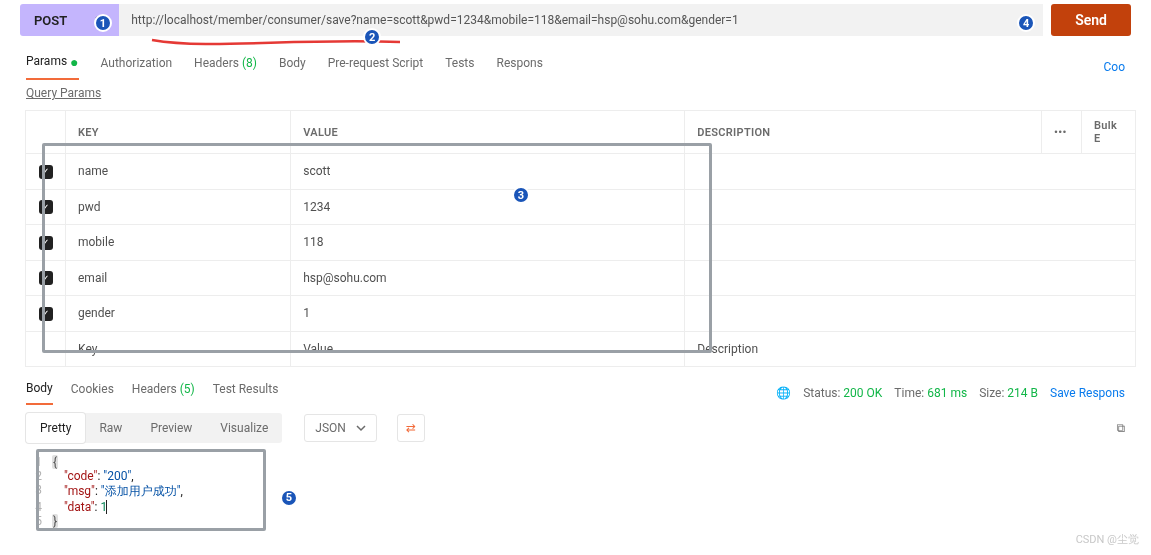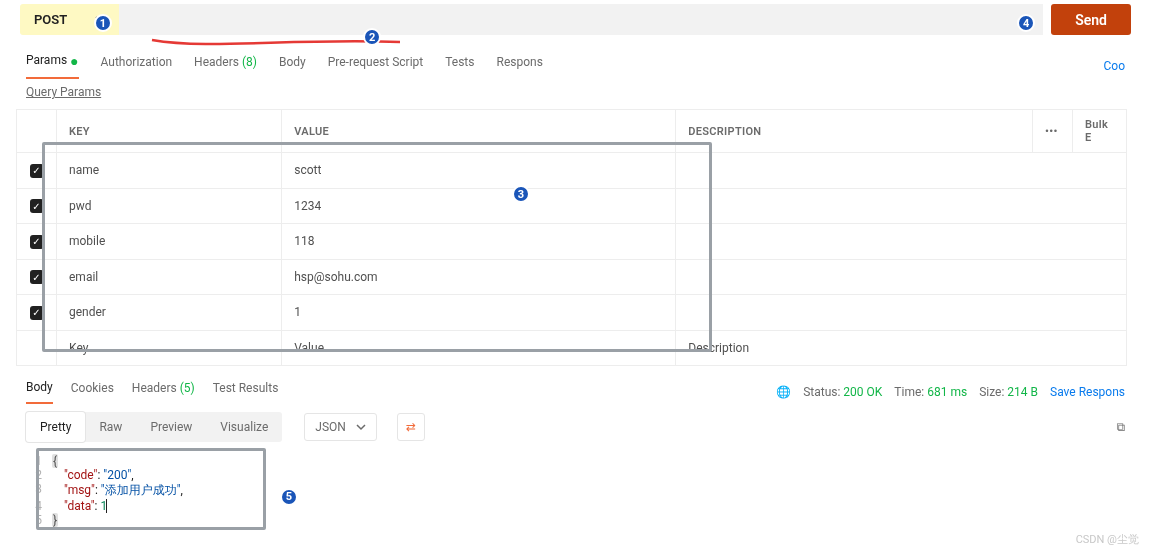--- a/index.html
+++ b/index.html
@@ -1,33 +1,33 @@
 <!DOCTYPE html>
 <html><head>
 <meta charset="utf-8">
 <style>
   * { box-sizing: border-box; font-family: -apple-system, BlinkMacSystemFont, "Segoe UI", Roboto, sans-serif; }
   body { margin: 0; padding: 0; background: #fff; color: #212121; font-size: 12px; width:1151px; }
   .request-bar { display:flex; align-items:stretch; padding:4px 20px 0 20px; gap:0; }
-  .method-box { background:#fef9c3; display:flex; align-items:center; padding:8px 14px; border-radius:3px 0 0 3px; position:relative; }
+  .method-box { background:#c4b5fd; display:flex; align-items:center; padding:8px 14px; border-radius:3px 0 0 3px; position:relative; }
   .method-label { font-weight:600; font-size:13px; color:#212121; }
   .method-chevron { margin-left:28px; color:#6b6b6b; }
   .url-box { flex:1; background:#f2f2f2; display:flex; align-items:center; padding:8px 10px; position:relative; }
   .url-input { color:#555; font-size:12px; border:none; background:transparent; width:100%; outline:none; }
   .send-btn { background:#c2410c; color:#fff; border:none; padding:0 24px; font-size:14px; font-weight:600; border-radius:3px; margin-left:8px; cursor:pointer; }
   .badge-num { position:absolute; width:18px; height:18px; border-radius:50%; background:#1a55b8; border:2px solid #fff; color:#fff; font-size:11px; font-weight:700; display:flex; align-items:center; justify-content:center; z-index:10; }
   .red-curve { position:absolute; left:150px; top:36px; }
   .tabs { display:flex; gap:22px; padding:18px 26px 0 26px; align-items:center; position:relative; }
   .tab { color:#6b6b6b; font-size:12px; padding-bottom:8px; cursor:pointer; }
   .tab.active { color:#212121; border-bottom:2px solid #f26b3a; }
   .tab .dot { color:#12b648; font-size:14px; vertical-align:middle; }
   .tab .count { color:#12b648; }
   .cookies-link { margin-left:auto; color:#097bed; cursor:pointer; }
   .subhead { color:#6b6b6b; padding:6px 26px 10px; font-size:12px;text-decoration:underline; }
-  .params-table { width:calc(100% - 40px); margin:0 16px; border-collapse:collapse; position:relative;padding-left:6px; }
+  .params-table { width:calc(100% - 40px); margin:0 25px; border-collapse:collapse; position:relative;padding-left:6px; }
   .params-table th { text-align:left; font-weight:600; font-size:11px; letter-spacing:.3px; color:#6b6b6b; border:1px solid #ededed; padding:8px 12px; }
   .params-table td { border:1px solid #ededed; padding:10px 12px; color:#505050; font-size:12px; }
   .chk { width:40px; text-align:center; }
   .chk-box { width:14px; height:14px; background:#212121; border-radius:3px; display:inline-flex; align-items:center; justify-content:center; color:#fff; font-size:10px; }
   .placeholder { color:#b3b3b3; }
   .more-dots { text-align:center; color:#6b6b6b; cursor:pointer; }
   .bulk { color:#6b6b6b; cursor:pointer; }
   .highlight-box { position:absolute; border:3px solid #9aa0a6; border-radius:2px; pointer-events:none; }
   .resp-tabs { display:flex; padding:14px 26px 0; align-items:center; gap:18px; }
   .resp-tab { color:#6b6b6b; font-size:12px; padding-bottom:8px; cursor:pointer; }
@@ -63,20 +63,21 @@
   <div class="method-box">
     <span class="method-label">POST</span>
     <span class="method-chevron">
       <svg class="chev" viewBox="0 0 10 10">
           <path d="M1 3 L5 7 L9 3" stroke="#6b6b6b" fill="none" stroke-width="1.5"></path>
         </svg>
     </span>
     <span class="badge-num" style="left:74px; top:10px;">1</span>
   </div>
   <div class="url-box">
+    <input class="url-input" value="http://localhost/member/consumer/save?name=scott&amp;pwd=1234&amp;mobile=118&amp;email=hsp@sohu.com&amp;gender=1" style="">
     <span class="badge-num" style="left:244px; top:24px;">2</span>
     <span class="badge-num" style="right:8px; top:10px;">4</span>
   </div>
   <button class="send-btn">Send</button>
 
   <svg class="red-curve" width="260" height="20">
     <path d="M2 4 C 60 14, 140 2, 250 6" stroke="#e53935" stroke-width="2.5" fill="none"></path>
   </svg>
 </div>
 

